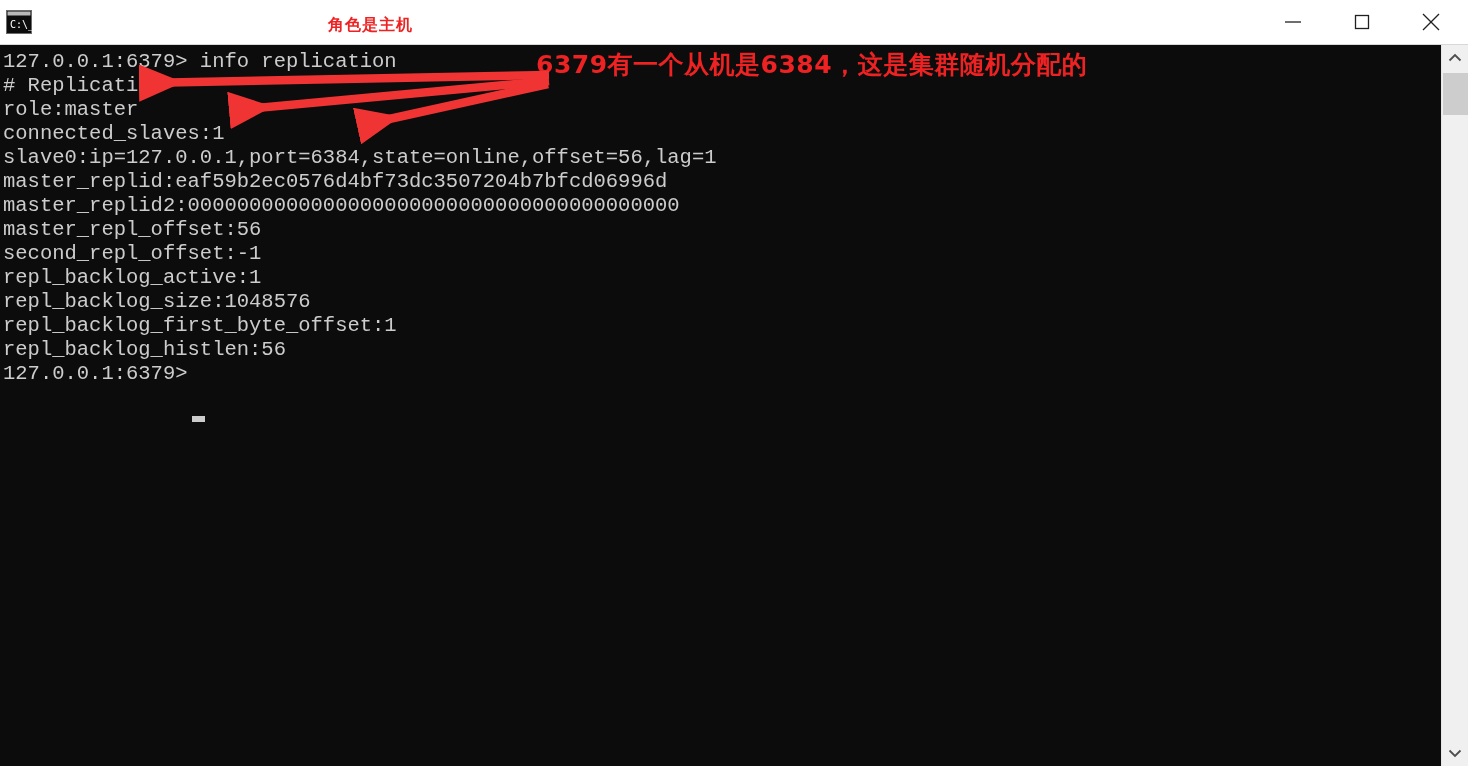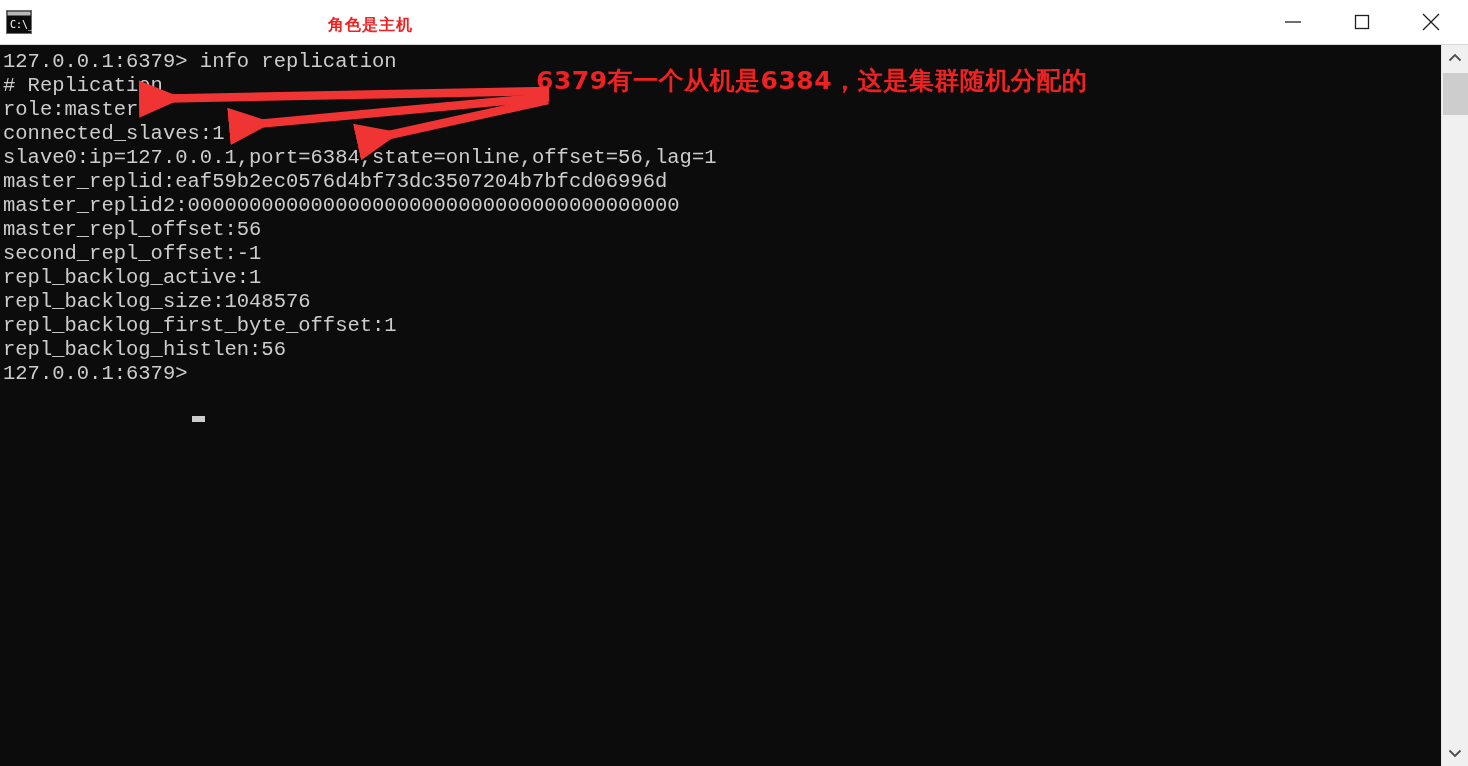--- a/index.html
+++ b/index.html
@@ -98,21 +98,21 @@
     left: 192px;
     top: 371px;
     width: 13px;
     height: 6px;
     background: #cccccc;
   }
 
   
   #annot-layer {
     position: absolute;
-    left: 0; top: 45px;
+    left: 0; top: 29px;
     width: 1441px; height: 721px;
     pointer-events: none;
   }
   #annot-note {
     position: absolute;
     left: 536px;
     top: 19px;
     font-family: "DejaVu Sans", sans-serif;
     font-size: 25px;
     font-weight: bold;

